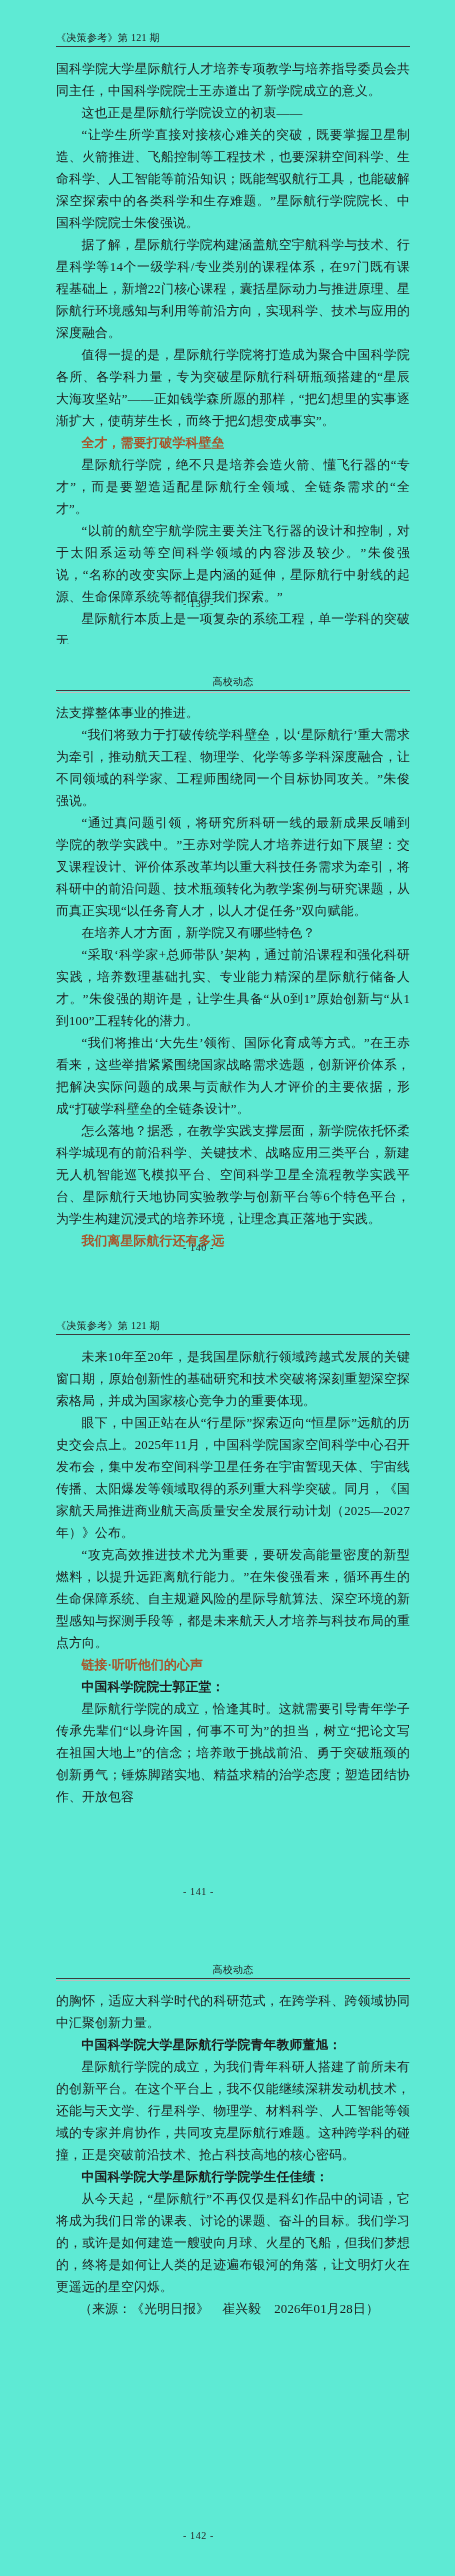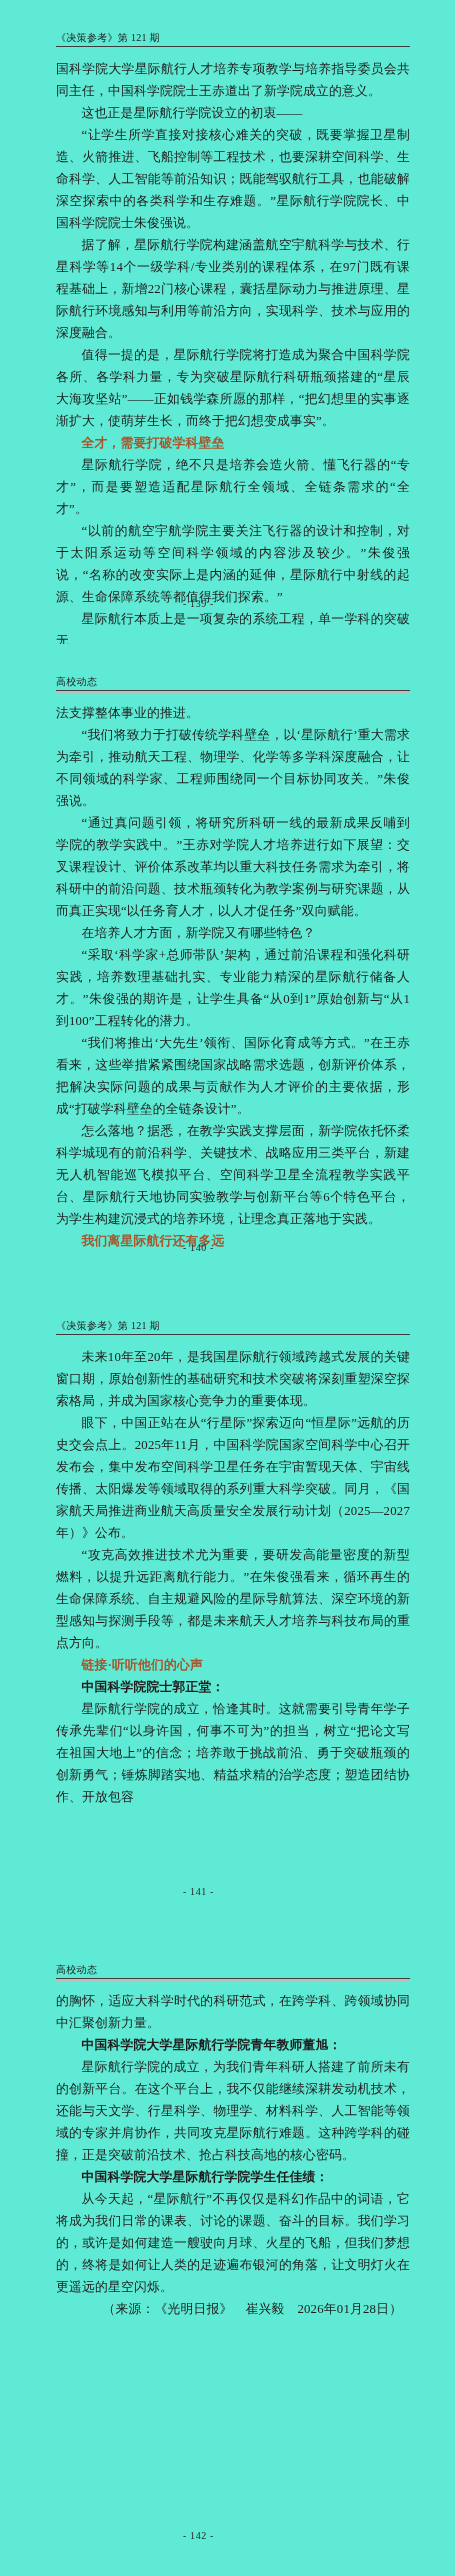--- a/index.html
+++ b/index.html
@@ -28,21 +28,21 @@
   .running-head {
     position: absolute;
     top: 31px;
     left: 56px;
     width: 354px;
     font-size: 10px;
     letter-spacing: 0.3px;
     color: #222222;
     white-space: nowrap;
   }
-  .running-head.right { text-align: left; }
+  .running-head.right { text-align: center; }
 
   .head-rule {
     position: absolute;
     top: 46px;
     left: 56px;
     width: 354px;
   }
   .head-rule .line1 { height: 1.1px; background: #3c3c3c; }
   .head-rule .line2 { display: none; }
   .head-rule.double .line2 {
@@ -65,21 +65,21 @@
   }
   .body-col p { margin: 0; text-indent: 2em; }
   .body-col p.continuation { text-indent: 0; }
   .body-col p.heading {
     color: var(--accent, #a8562c);
     font-weight: 700;
   }
   .body-col p.speaker { font-weight: 700; }
   .body-col p.source {
     text-indent: 0;
-    text-align: right;
+    text-align: center;
     padding-right: 7.8px;
   }
 
   .page-number {
     position: absolute;
     top: 598px;
     left: 2px;
     width: 393px;
     text-align: center;
     font-size: 10px;

